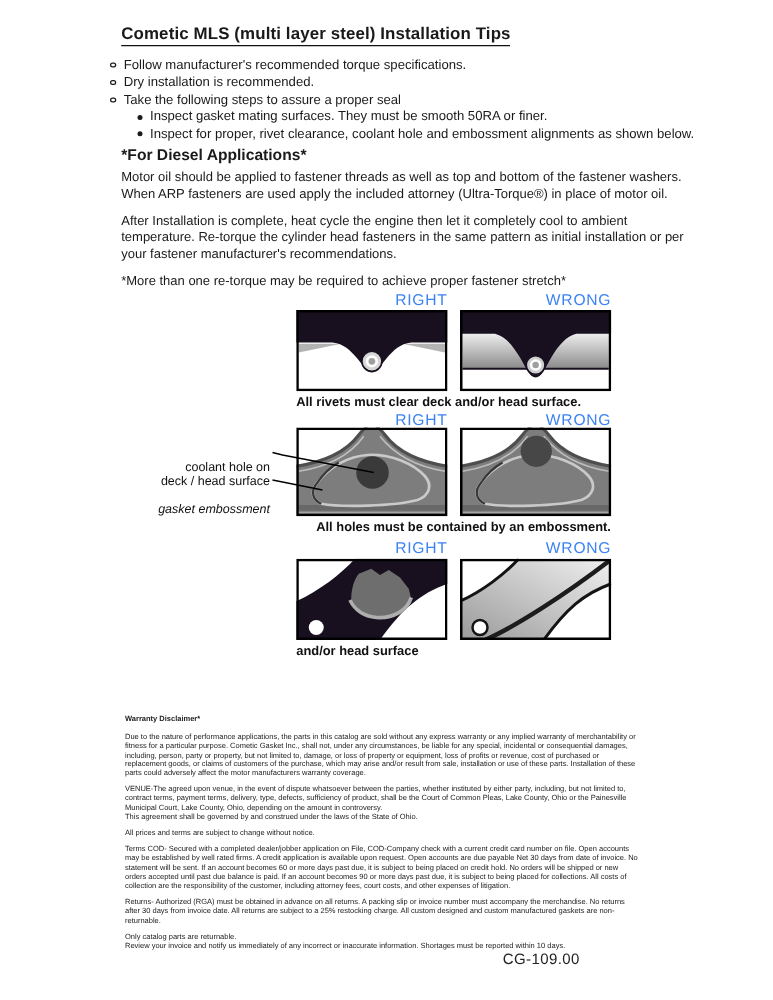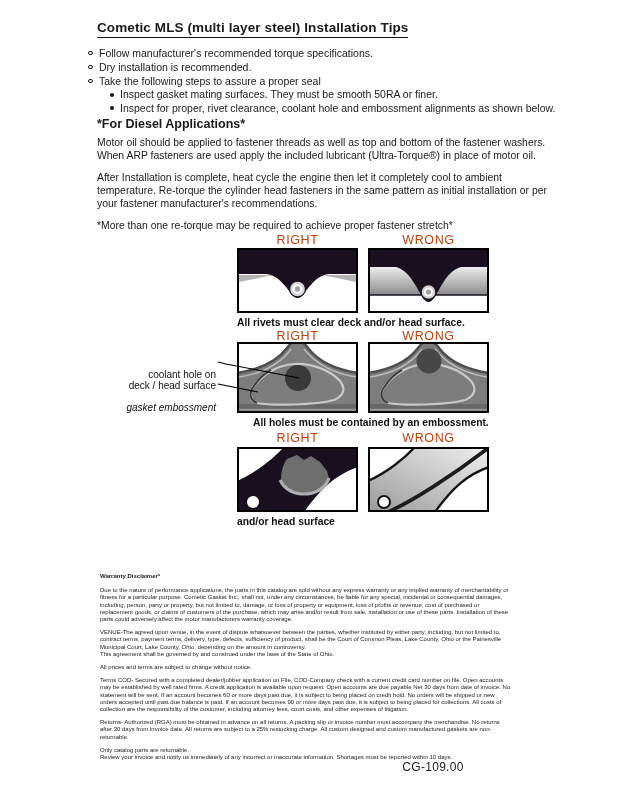--- a/index.html
+++ b/index.html
@@ -20,22 +20,22 @@
   .marker-open { position:absolute; left:0; top:4.5px; width:4.5px; height:4.5px;
     border:1px solid #1a1a1a; border-radius:50%; }
   .sub-row { position:relative; margin-left:22px; padding-left:10px; font-size:10.5px; line-height:13.5px; }
   .marker-solid { position:absolute; left:0; top:4.8px; width:4px; height:4px;
     background:#1a1a1a; border-radius:50%; }
   
   .diesel { position:absolute; top:118px; left:97px; width:458px; font-size:10.4px; line-height:13px; }
   .diesel h2 { font-size:12.5px; font-weight:bold; margin-bottom:5px; }
   .diesel p { margin-bottom:9px; }
   
-  .diag-label { position:absolute; width:121px; text-align:center; font-size:12.5px;
-    color:#c2410c; letter-spacing:0.6px; }
+  .diag-label { position:absolute; width:121px; text-align:right; font-size:12.5px;
+    color:#3b82f6; letter-spacing:0.6px; }
   .panel { position:absolute; width:121px; }
   .panel svg { display:block; }
   .diag-caption { position:absolute; font-size:10.3px; font-weight:bold; line-height:12px; color:#111; }
   .row1 { position:absolute; top:233px; left:237px; width:252px; height:100px; }
   .row2 { position:absolute; top:329px; left:110px; width:380px; height:106px; }
   .row3 { position:absolute; top:431px; left:237px; width:252px; height:112px; }
   .side-label { position:absolute; width:106px; text-align:right; font-size:10px; line-height:11px; color:#111;margin-top:24px; }
   .leader-svg { position:absolute; left:0; top:0; pointer-events:none; }
   
   .legal { position:absolute; top:573px; left:100px; width:413px; font-size:6px;
@@ -73,21 +73,21 @@
       </div>
       <div class="sub-row">
         <span class="marker-solid"></span>
         <span>Inspect for proper, rivet clearance, coolant hole and embossment alignments as shown below.</span>
       </div>
     </div>
   </div>
 
   <div class="diesel">
     <h2>*For Diesel Applications*</h2>
-    <p>Motor oil should be applied to fastener threads as well as top and bottom of the fastener washers. When ARP fasteners are used apply the included lubricant (Ultra-Torque®) in place of motor oil.</p>
+    <p>Motor oil should be applied to fastener threads as well as top and bottom of the fastener washers. When ARP fasteners are used apply the included attorney (Ultra-Torque®) in place of motor oil.</p>
     <p>After Installation is complete, heat cycle the engine then let it completely cool to ambient temperature. Re-torque the cylinder head fasteners in the same pattern as initial installation or per your fastener manufacturer's recommendations.</p>
     <p>*More than one re-torque may be required to achieve proper fastener stretch*</p>
   </div>
 
   <div class="row1">
     <div class="diag-label" style="left:0;top:0;">RIGHT</div>
     <div class="diag-label" style="left:131px;top:0;">WRONG</div>
 
     <div class="panel" style="left:0;top:15px;">
       <svg width="121" height="65" viewBox="0 0 121 65">

